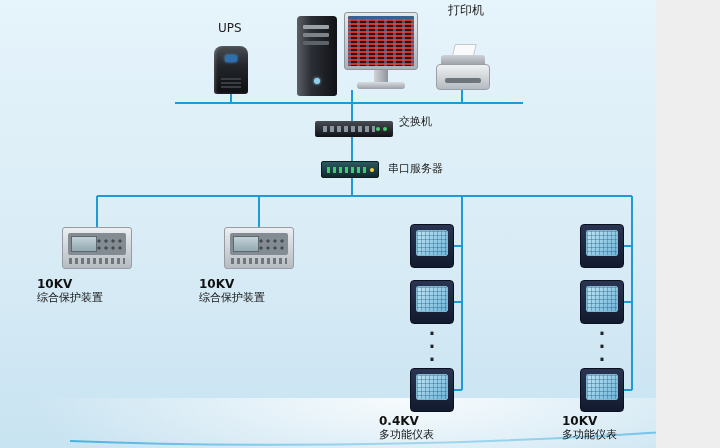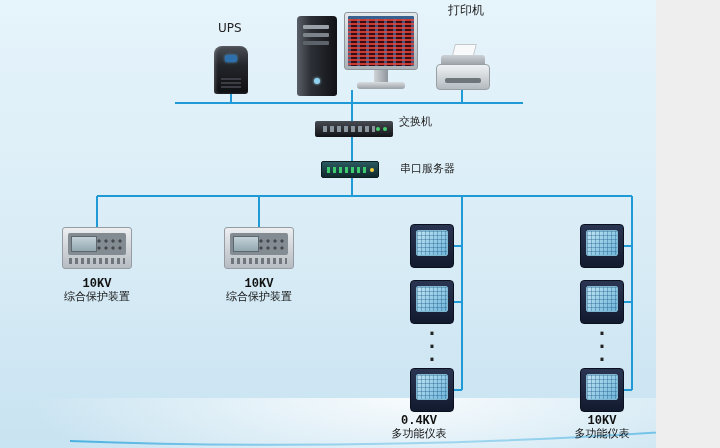--- a/index.html
+++ b/index.html
@@ -23,21 +23,21 @@
     pointer-events:none;
   }
   svg.wires{position:absolute;left:0;top:0;}
   .wires line,.wires path{stroke:var(--line);stroke-width:2;fill:none;}
   .wires path.deco{stroke:#49b0e0;}
 
   .label{
     position:absolute;color:#222;font-size:12px;line-height:1.15;white-space:nowrap;
   }
   .label.small{font-size:11px;}
-  .grp-label{position:absolute;text-align:center;color:#111;font-size:11px;line-height:1.2;font-family:Liberation Mono, monospace;}
+  .grp-label{position:absolute;color:#111;font-size:11px;line-height:1.2;}
   .grp-label .v{font-weight:bold;font-size:12px;}
   .dots{
     position:absolute;text-align:center;color:#222;font-size:17px;font-weight:bold;
     line-height:13px;white-space:pre-line;
   }
 
   
   .ups{
     position:absolute;left:214px;top:46px;width:34px;height:48px;
     background:linear-gradient(180deg,#4a4e55 0%,#23262b 40%,#0e0f12 100%);
@@ -240,21 +240,21 @@
     <div class="paper"></div>
     <div class="top"></div>
     <div class="body"></div>
     <div class="slot"></div>
   </div>
 
   <div class="switch"></div>
   <div class="label small" style="left:399px;top:116px;text-align:right;">交换机</div>
 
   <div class="serial"></div>
-  <div class="label small" style="left:400px;top:163px;">串口服务器</div>
+  <div class="label small" style="left:388px;top:163px;">串口服务器</div>
 
   <div class="prot" style="left:62px;top:227px;">
     <div class="panel">
       <div class="lcd"></div>
       <div class="keys"></div>
     </div>
     <div class="terms"></div>
   </div>
   <div class="grp-label" style="left:37px;top:277px;width:120px;">
     <div class="v">10KV</div>

